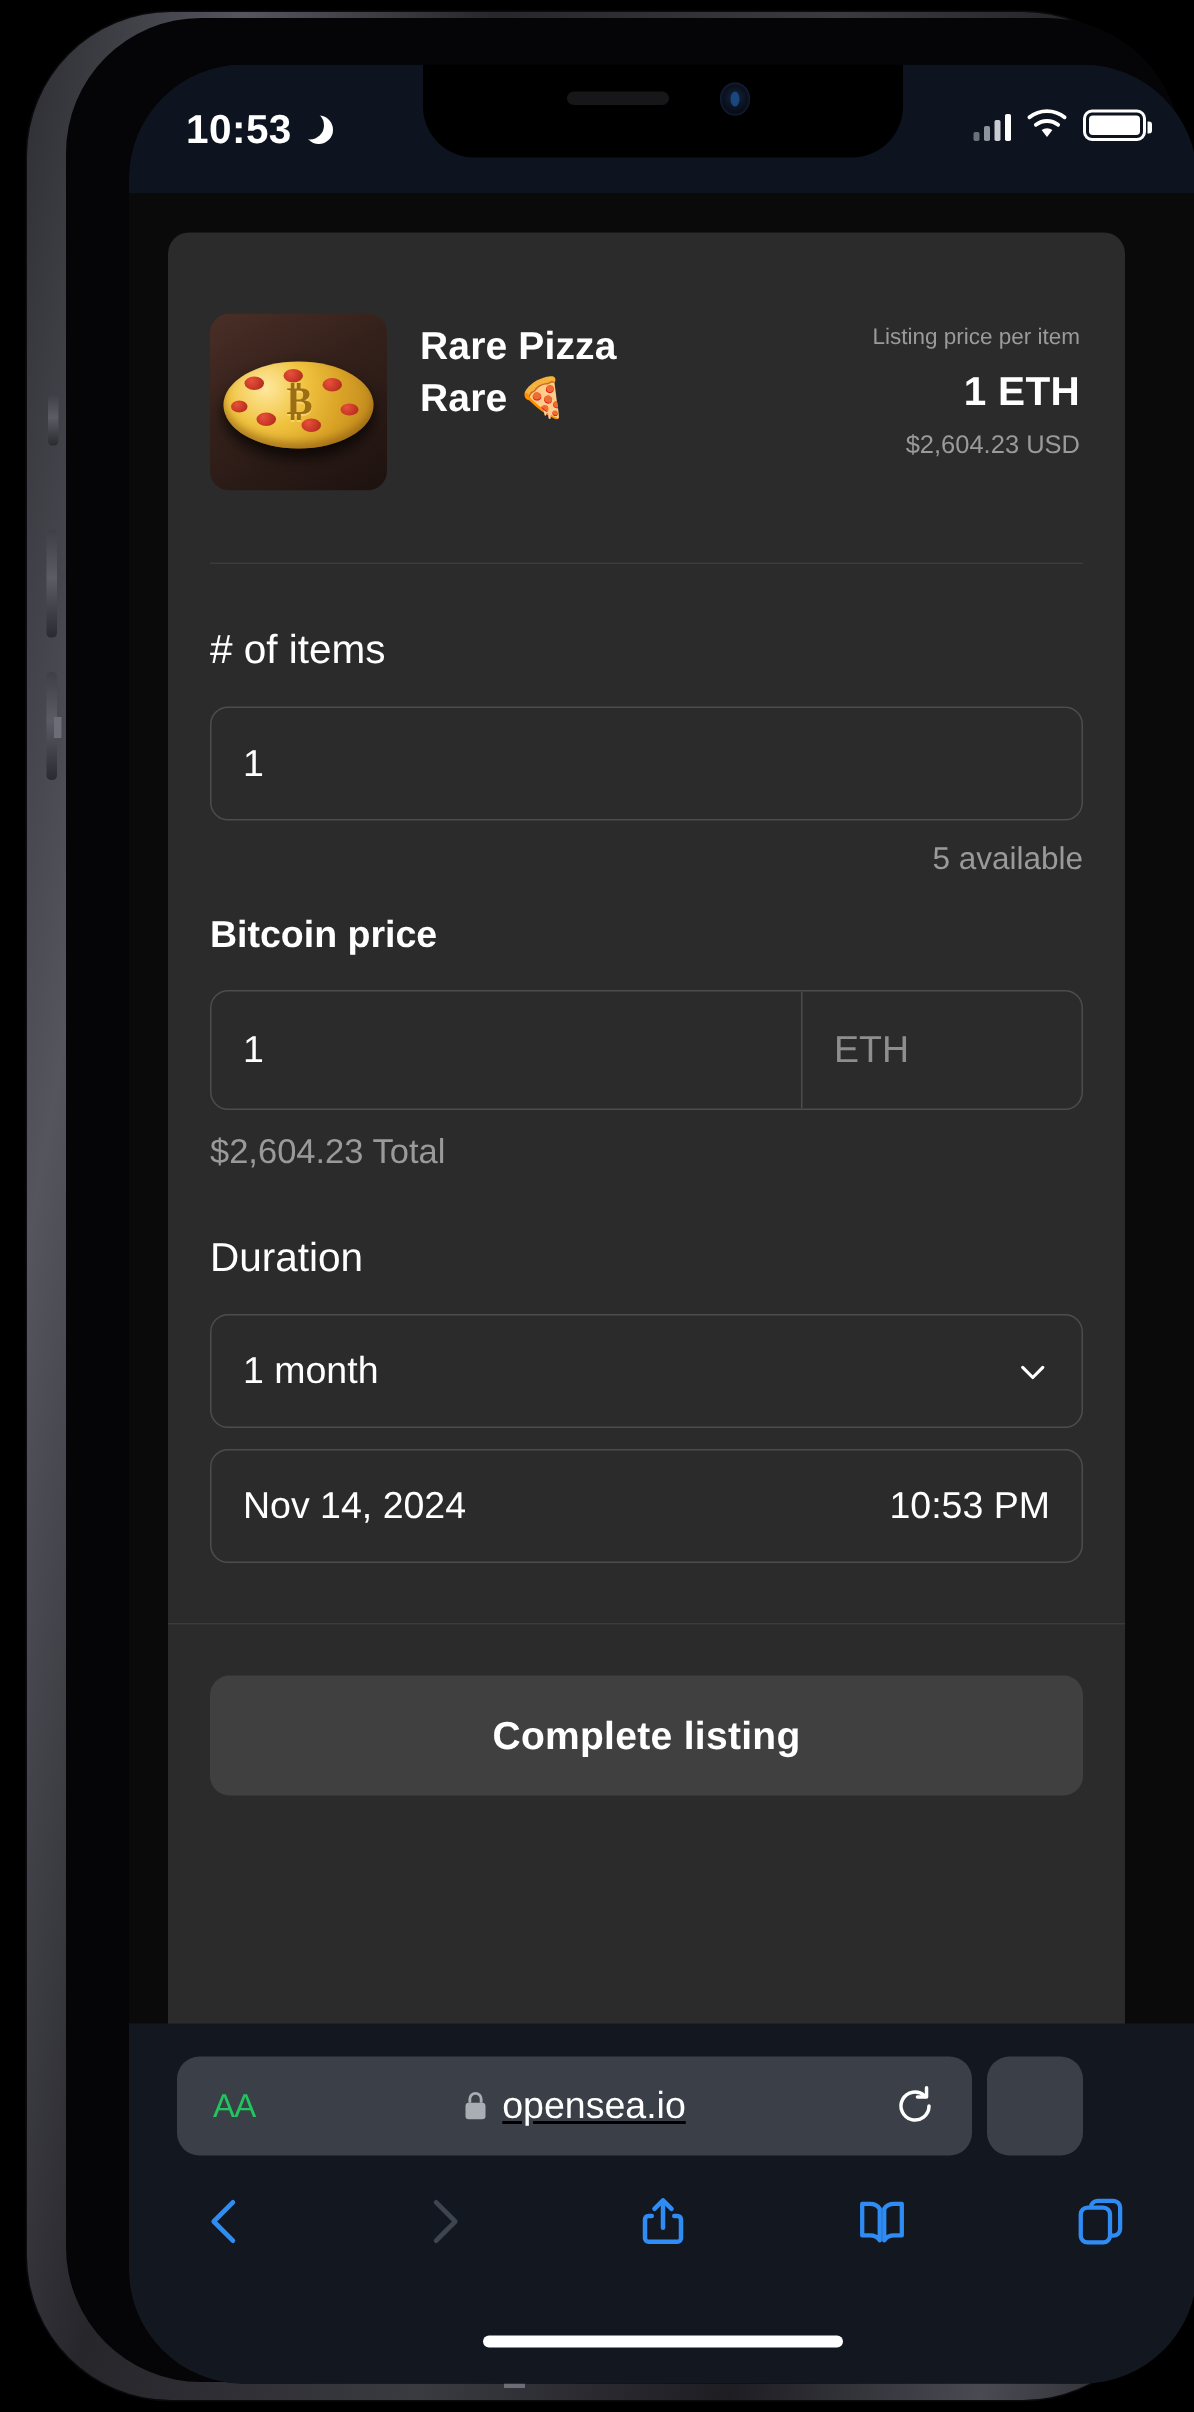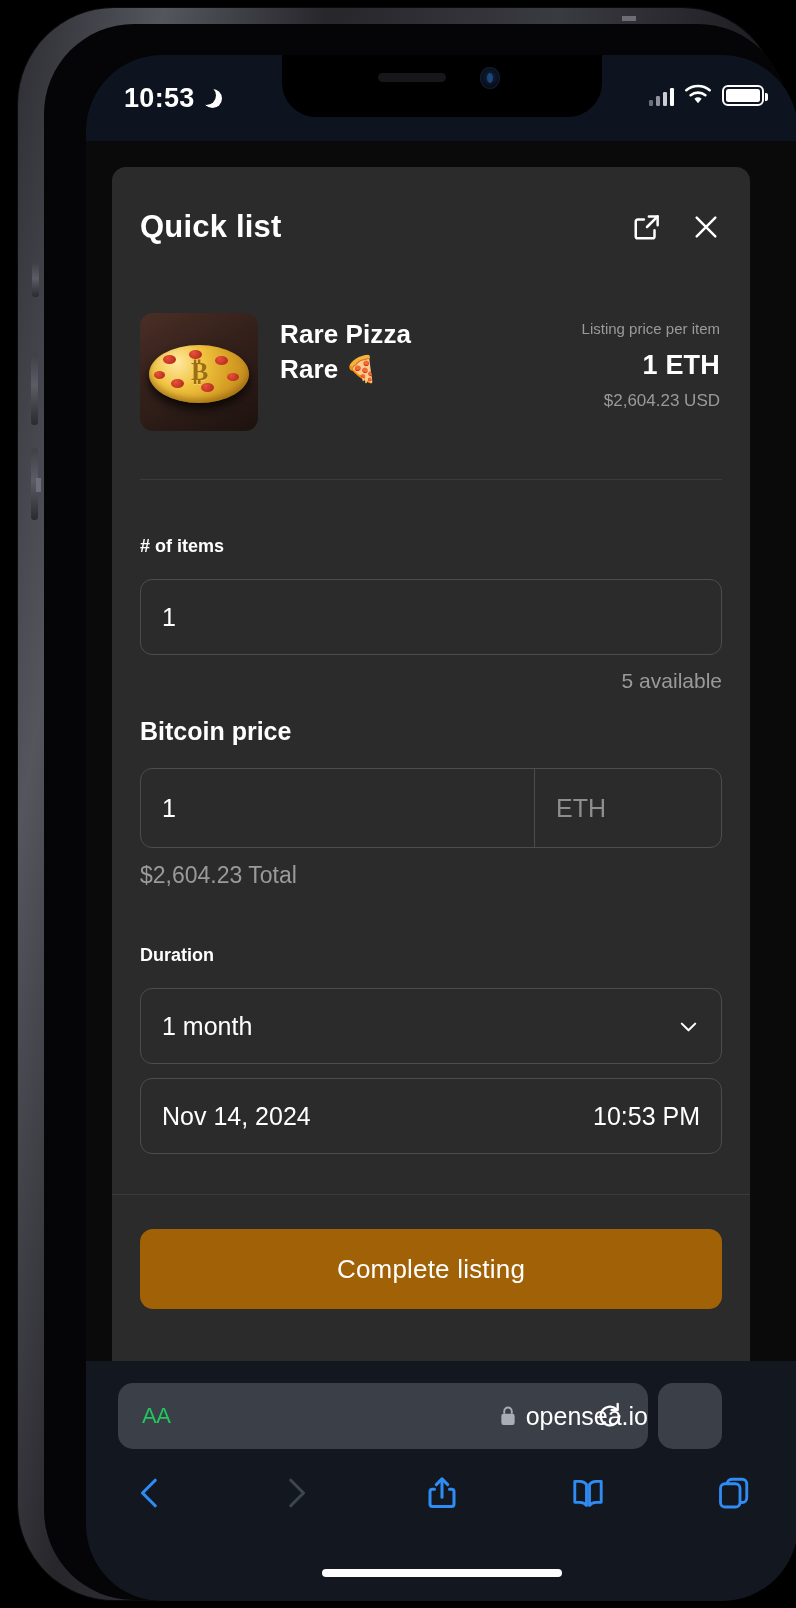--- a/index.html
+++ b/index.html
@@ -13,21 +13,21 @@
   .stage { position: relative; width: 796px; height: 1608px; background: #000; }
 
   .device-outer {
     position: absolute; left: 18px; top: 8px;
     width: 760px; height: 1592px;
     border-radius: 96px;
     background: linear-gradient(100deg,#2d2d33 0%, #55555e 14%, #26262b 30%, #3a3a41 52%, #1d1d22 72%, #4a4a53 88%, #26262b 100%);
     box-shadow: 0 0 0 1px #0a0a0c;
   }
   .device-mid {
-    position: absolute; left: 26px; top: 16px;
+    position: absolute; left: 26px; top: 4px;
     width: 744px; height: 1576px;
     border-radius: 90px;
     background: #050507;
   }
   .screen {
     position: absolute; left: 42px; top: 31px;
     width: 712px; height: 1546px;
     border-radius: 76px;
     background: #000;
     overflow: hidden;
@@ -167,21 +167,21 @@
   .price-box { text-align:right; padding-top:6px; flex:none; width:250px; }
   .price-label { color:#9a9a9a; font-size:15px; line-height:1.3; }
   .price-main { color:#fff; font-size:27px; font-weight:700; margin-top:11px; letter-spacing:.2px; }
   .price-usd { color:#9a9a9a; font-size:17px; margin-top:10px; }
 
   .divider { height:1px; background:#3b3b3b; margin:48px 28px 0 28px; }
   .divider-full { height:1px; background:#3b3b3b; }
 
   
   .form { padding: 0 28px; }
-  .field-label { color:#fff; font-size:18px; font-weight:700; margin-top:56px; }
+  .field-label { color:#fff; font-size:27px; font-weight:400; margin-top:42px; }
   .sub-label { color:#fff; font-size:25px; font-weight:700; margin-top:24px; }
   .label-info { display:flex; align-items:center; gap:11px; }
   .info-icon { width:21px; height:21px; display:block; }
 
   .input-box {
     margin-top: 22px; height: 76px; border:1px solid #4d4d4d; border-radius:12px;
     display:flex; align-items:center; padding:0 21px; background:transparent;
   }
   .input-box .val { color:#fff; font-size:25px; }
   .helper { color:#9a9a9a; font-size:21px; text-align:right; margin-top:14px; }
@@ -209,38 +209,38 @@
   .date-box {
     margin-top: 14px; height:76px; border:1px solid #4d4d4d; border-radius:12px;
     display:flex; align-items:center; justify-content:space-between; padding:16px 21px;
     color:#fff; font-size:25px;
   }
 
   .footer-pad { height: 40px; }
   .footer { padding: 34px 28px 0 28px; }
   .cta {
     width:100%; height:80px; border:none; border-radius:13px;
-    background:#a16207; color:#fff; font-size:26px; font-weight:400;
+    background:#404040; color:#fff; font-size:26px; font-weight:700;
     font-family:"Liberation Sans", sans-serif; cursor:pointer; letter-spacing:.2px;
   }
 
   
   .safari {
     position:absolute; left:0; bottom:0; width:712px; height:240px;
     background:#131820; z-index: 8;
   }
   .urlbar-strip { display:flex; align-items:center; gap:10px; padding:22px 0 0 32px; }
   .urlbar {
     flex: 0 0 530px; height:66px; background:#3a3f48; border-radius:15px;
     display:flex; align-items:center; padding:0 24px; position:relative;
   }
   .aa { color:#22c55e; font-size:22px; letter-spacing:-.5px; font-weight:400; }
   .url-center {
     position:absolute; left:0; right:0; display:flex; align-items:center;
-    justify-content:flex-end; gap:10px; pointer-events:none;
+    justify-content:center; gap:10px; pointer-events:none;text-decoration:underline;
   }
   .lock-icon { width:16px; height:20px; display:block; }
   .url-text { color:#fff; font-size:25px; }
   .reload-icon { width:28px; height:28px; display:block; margin-left:auto; }
   .tab-peek {
     flex: 0 0 64px; height:66px; background:#3a3f48; border-radius:15px;
   }
   .toolbar {
     display:flex; align-items:center; justify-content:space-between;
     padding: 26px 46px 0 46px;
@@ -292,37 +292,20 @@
               <path d="M3.3 6.2a18.6 18.6 0 0 1 23.4 0" stroke="#fff" stroke-width="2.6" fill="none" stroke-linecap="round"></path>
             </svg>
             <span class="battery">
                 <span></span>
               </span>
           </div>
         </div>
 
         <div class="modal">
 
-          <div class="modal-header">
-            <div class="modal-title">Quick list</div>
-            <div class="header-actions">
-              <button class="icon-btn">
-                <svg class="ext-icon" viewBox="0 0 24 24" fill="none">
-                  <path d="M13.5 3.5H20.5V10.5" stroke="#fff" stroke-width="2" stroke-linecap="round" stroke-linejoin="round"></path>
-                  <path d="M20.5 3.5L12 12" stroke="#fff" stroke-width="2" stroke-linecap="round"></path>
-                  <path d="M18 14.5V19.5a1.5 1.5 0 0 1-1.5 1.5h-12A1.5 1.5 0 0 1 3 19.5v-12A1.5 1.5 0 0 1 4.5 6H9.5" stroke="#fff" stroke-width="2" stroke-linecap="round" stroke-linejoin="round"></path>
-                </svg>
-              </button>
-              <button class="icon-btn">
-                <svg class="close-icon" viewBox="0 0 24 24">
-                  <path d="M4 4L20 20M20 4L4 20" stroke="#fff" stroke-width="2.1" stroke-linecap="round"></path>
-                </svg>
-              </button>
-            </div>
-          </div>
 
           <div class="item-row">
             <div class="thumb">
               <div class="pizza-coin">
                 <span class="b">₿</span>
                 <span class="pep" style="left:14px;top:10px;width:13px;height:9px;"></span>
                 <span class="pep" style="left:40px;top:5px;width:13px;height:9px;"></span>
                 <span class="pep" style="left:66px;top:11px;width:13px;height:9px;"></span>
                 <span class="pep" style="left:22px;top:34px;width:13px;height:9px;"></span>
                 <span class="pep" style="left:52px;top:38px;width:13px;height:9px;"></span>

